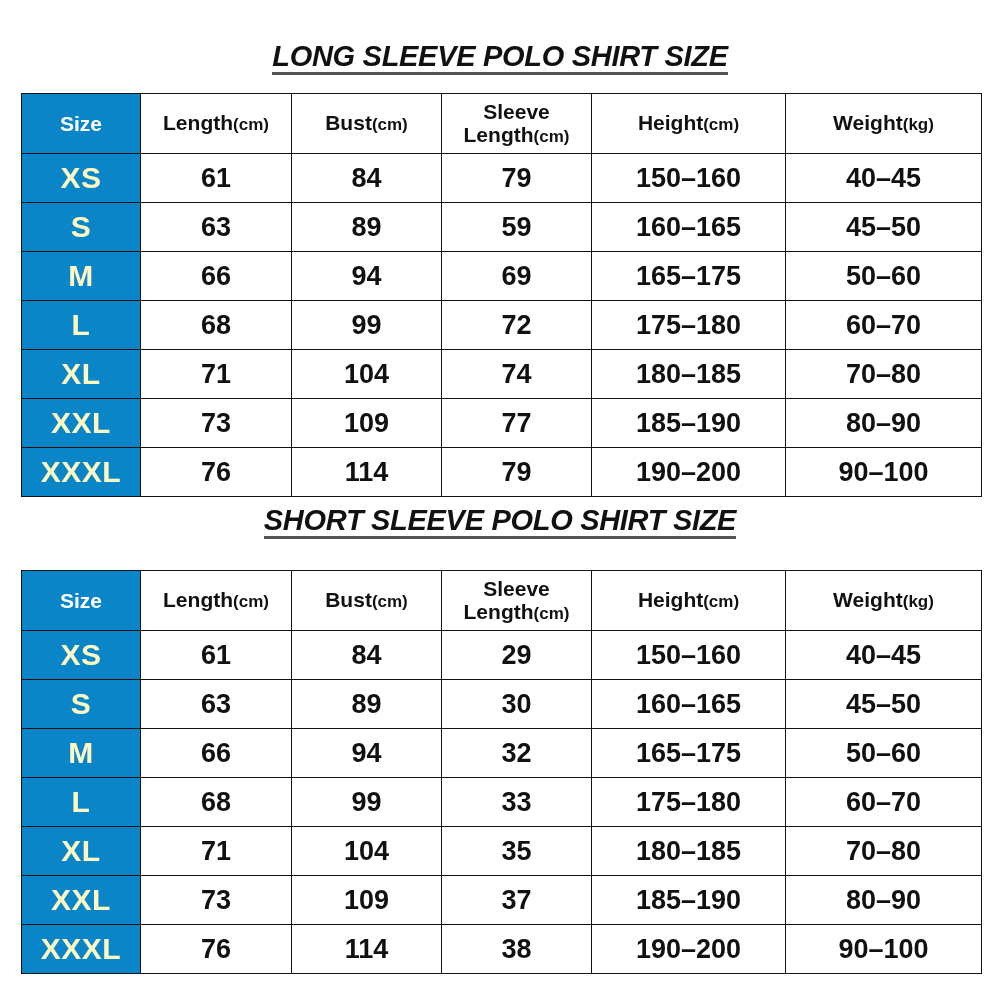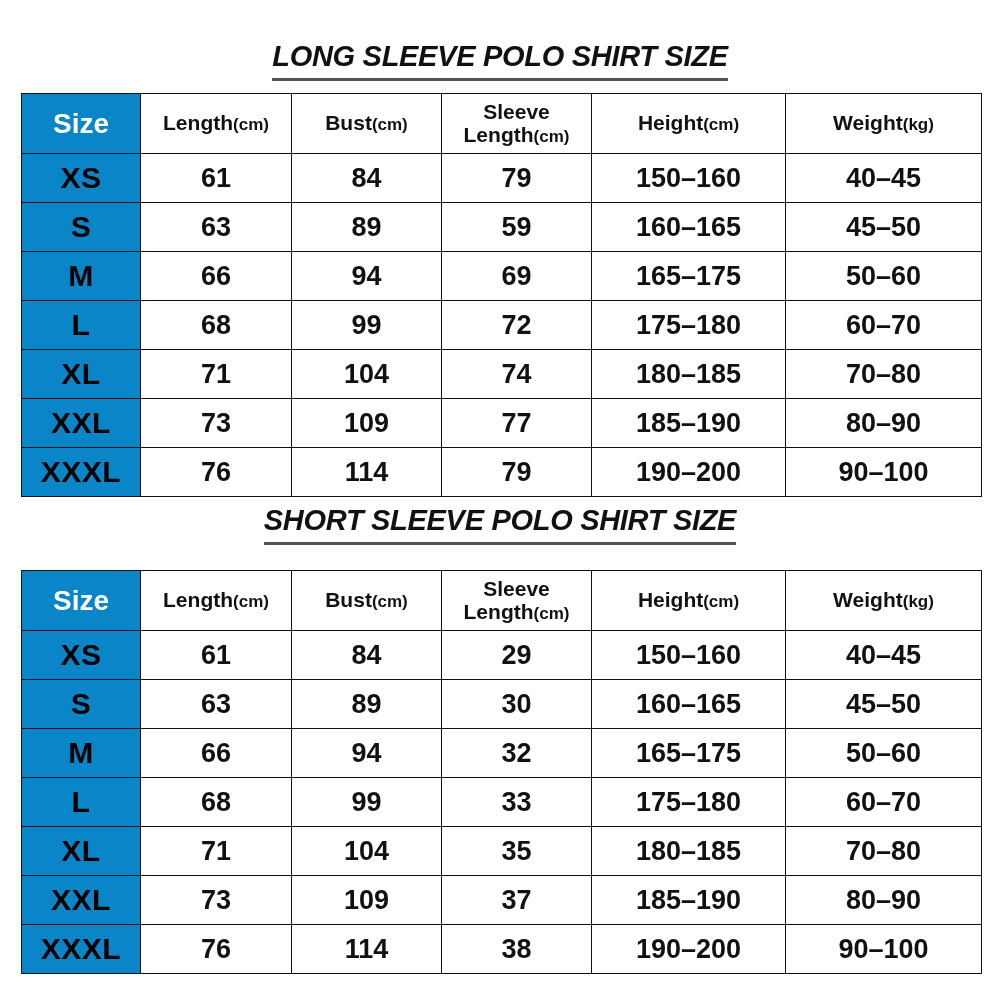--- a/index.html
+++ b/index.html
@@ -3,34 +3,34 @@
 <meta charset="utf-8">
 <style>
   html, body { margin: 0; padding: 0; background: #ffffff; }
   body { width: 1000px; height: 1000px; position: relative; overflow: hidden;
          font-family: "Liberation Sans", sans-serif; color: #111; }
   .title {
     position: absolute; left: 0; width: 1000px; text-align: center;
     font-family: "Liberation Sans", sans-serif; font-weight: bold; font-style: italic;
     font-size: 29px; letter-spacing: -0.3px; color: #111;
   }
-  .title span { display: inline-block; border-bottom: 3px solid #555; padding-bottom: 7px; line-height: 30px; }
+  .title span { display: inline-block; border-bottom: 3px solid #555; padding-bottom: 1px; line-height: 30px; }
   table.size-table {
     position: absolute; left: 21px; width: 960px;
     border-collapse: collapse; table-layout: fixed;
   }
   table.size-table td, table.size-table th {
     border: 1.5px solid #111; text-align: center; vertical-align: middle; padding: 0;
     font-weight: bold;
   }
   th.size-head {
-    background: #0a86c8; color: #ffffff; font-size: 28px;
+    background: #0a86c8; color: #ffffff; font-size: 21px;
   }
   td.size-cell {
-    background: #0a86c8; color: #000000; font-size: 30px; letter-spacing: 0.5px;
+    background: #0a86c8; color: #fef9c3; font-size: 30px; letter-spacing: 0.5px;
   }
   th.col-head { background: #fff; color: #111; font-size: 21px; line-height: 23px; font-weight: bold; margin-top: 9px; }
   th.col-head .unit { font-size: 17px; }
   td.val { font-size: 27px; color: #111; background: #fff; }
   tr.head-row { height: 60px; }
   tr.data-row { height: 49px; }
 </style>
 </head>
 <body>
 

